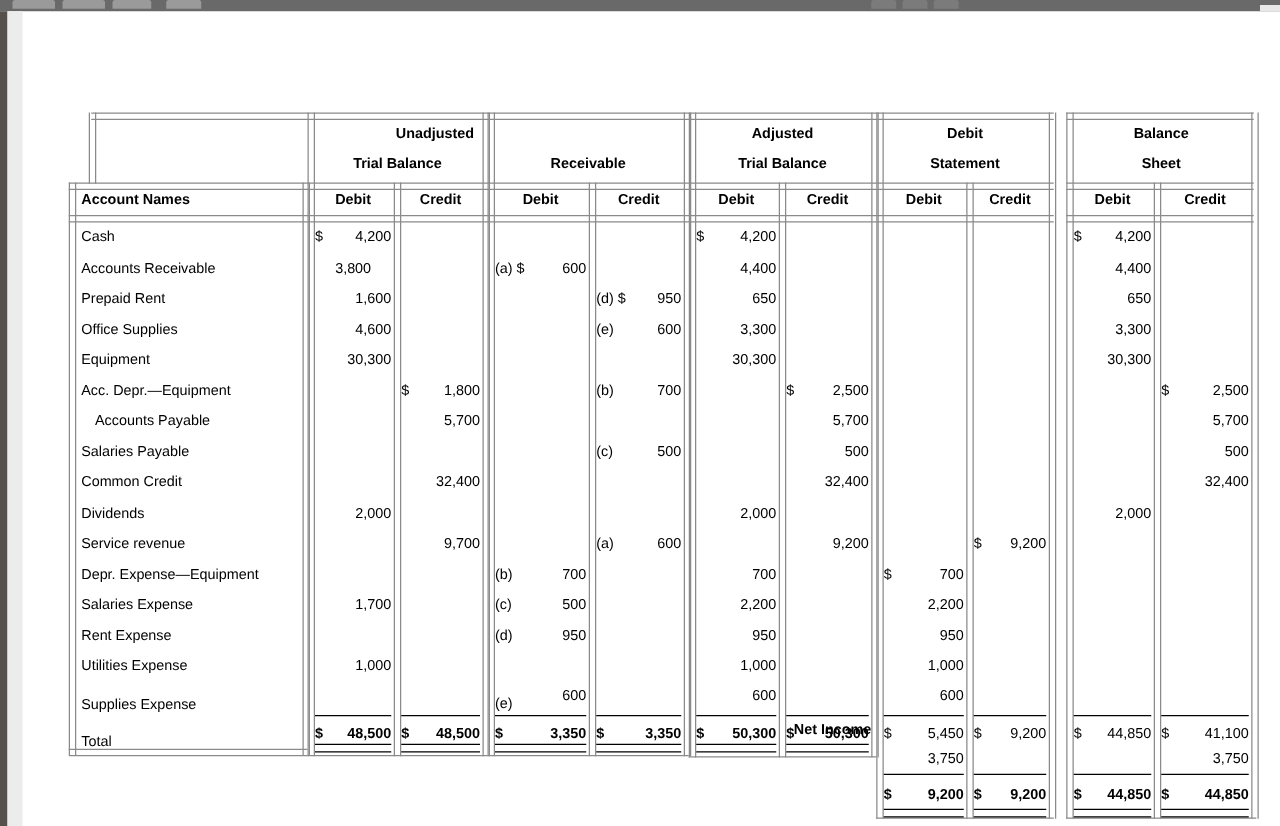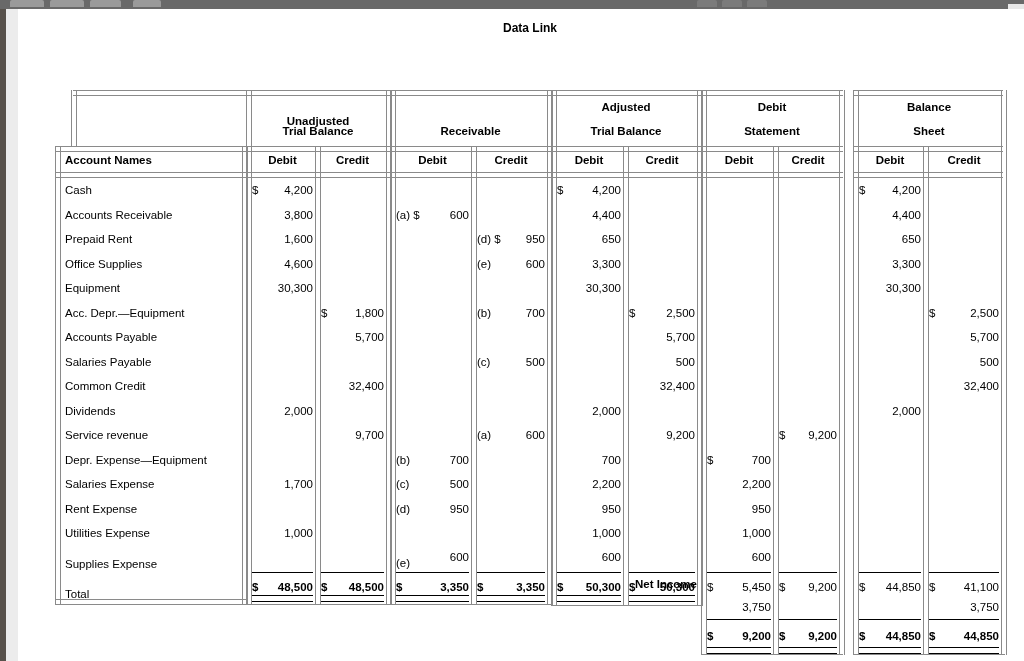--- a/index.html
+++ b/index.html
@@ -44,21 +44,20 @@
   <div class="tab" style="left: 50px; width: 34px; background: rgb(154, 154, 154);"></div>
   <div class="tab" style="left: 90px; width: 31px; background: rgb(154, 154, 154);"></div>
   <div class="tab" style="left: 133px; width: 28px; background: rgb(154, 154, 154);"></div>
   <div class="tab faint" style="left: 697px; width: 20px; background: rgb(123, 123, 123);"></div>
   <div class="tab faint" style="left: 722px; width: 20px; background: rgb(123, 123, 123);"></div>
   <div class="tab faint" style="left: 747px; width: 20px; background: rgb(123, 123, 123);"></div>
   <div class="corner" style="left: 1008px; width: 16px; background: rgb(232, 232, 232);"></div>
   <div class="edge-dark" style="background: rgb(87, 81, 75);"></div>
   <div class="edge-light" style="background: rgb(236, 236, 236);"></div>
 
-  <div class="title-line" style="top:20px;">Data Link</div>
 
   <div class="h" style="left:73px;top:90px;width:770px;"></div>
   <div class="h" style="left:853px;top:90px;width:150px;"></div>
   <div class="h" style="left:55px;top:146px;width:788px;"></div>
   <div class="h" style="left:853px;top:146px;width:150px;"></div>
   <div class="h" style="left:55px;top:172px;width:788px;"></div>
   <div class="h" style="left:853px;top:172px;width:150px;"></div>
   <div class="h" style="left:55px;top:599px;width:191px;"></div>
 
   <div class="v" style="left:71px;top:90px;height:57px;"></div>
@@ -107,21 +106,21 @@
   <div class="bl" style="left:707px;top:619px;width:64px;"></div>
   <div class="bl" style="left:779px;top:619px;width:58px;"></div>
   <div class="bl" style="left:859px;top:619px;width:62px;"></div>
   <div class="bl" style="left:929px;top:619px;width:70px;"></div>
 
   <div class="bd" style="left:707px;top:647px;width:64px;"></div>
   <div class="bd" style="left:779px;top:647px;width:58px;"></div>
   <div class="bd" style="left:859px;top:647px;width:62px;"></div>
   <div class="bd" style="left:929px;top:647px;width:70px;"></div>
 
-  <div class="ghead" style="left:246px;top:113px;width:144px;">Unadjusted</div>
+  <div class="ghead" style="left:246px;top:99px;width:144px;padding-left:30px;">Unadjusted</div>
   <div class="ghead" style="left:246px;top:123px;width:144px;">Trial Balance</div>
   <div class="ghead" style="left:390px;top:123px;width:161px;">Receivable</div>
   <div class="ghead" style="left:551px;top:99px;width:150px;">Adjusted</div>
   <div class="ghead" style="left:551px;top:123px;width:150px;">Trial Balance</div>
   <div class="ghead" style="left:701px;top:99px;width:142px;">Debit</div>
   <div class="ghead" style="left:701px;top:123px;width:142px;">Statement</div>
   <div class="ghead" style="left:853px;top:99px;width:152px;">Balance</div>
   <div class="ghead" style="left:853px;top:123px;width:152px;">Sheet</div>
 
   <div class="acct-head">Account Names</div>
@@ -144,21 +143,21 @@
       </div>
       <div class="cell" style="left: 557px; width: 64px; top: 182px;">
         <span class="pre">$</span>
         <span class="val">4,200</span>
       </div>
       <div class="cell" style="left: 859px; width: 62px; top: 182px;">
         <span class="pre">$</span>
         <span class="val">4,200</span>
       </div>
       <div class="rowlabel" style="top: 206.5px;">Accounts Receivable</div>
-      <div class="cell" style="left: 252px; width: 61px; top: 206.5px;">
+      <div class="cell" style="left: 252px; width: 61px; top: 206.5px; justify-content: center;">
         <span class="pre"></span>
         <span class="val">3,800</span>
       </div>
       <div class="cell" style="left: 396px; width: 73px; top: 206.5px;">
         <span class="pre">(a) $</span>
         <span class="val">600</span>
       </div>
       <div class="cell" style="left: 557px; width: 64px; top: 206.5px;">
         <span class="pre"></span>
         <span class="val">4,400</span>
@@ -224,21 +223,21 @@
         <span class="val">700</span>
       </div>
       <div class="cell" style="left: 629px; width: 66px; top: 304.5px;">
         <span class="pre">$</span>
         <span class="val">2,500</span>
       </div>
       <div class="cell" style="left: 929px; width: 70px; top: 304.5px;">
         <span class="pre">$</span>
         <span class="val">2,500</span>
       </div>
-      <div class="rowlabel" style="top: 329px;">Accounts Payable</div>
+      <div class="rowlabel" style="top: 329px; margin-left: 11px;">Accounts Payable</div>
       <div class="cell" style="left: 321px; width: 63px; top: 329px;">
         <span class="pre"></span>
         <span class="val">5,700</span>
       </div>
       <div class="cell" style="left: 629px; width: 66px; top: 329px;">
         <span class="pre"></span>
         <span class="val">5,700</span>
       </div>
       <div class="cell" style="left: 929px; width: 70px; top: 329px;">
         <span class="pre"></span>

